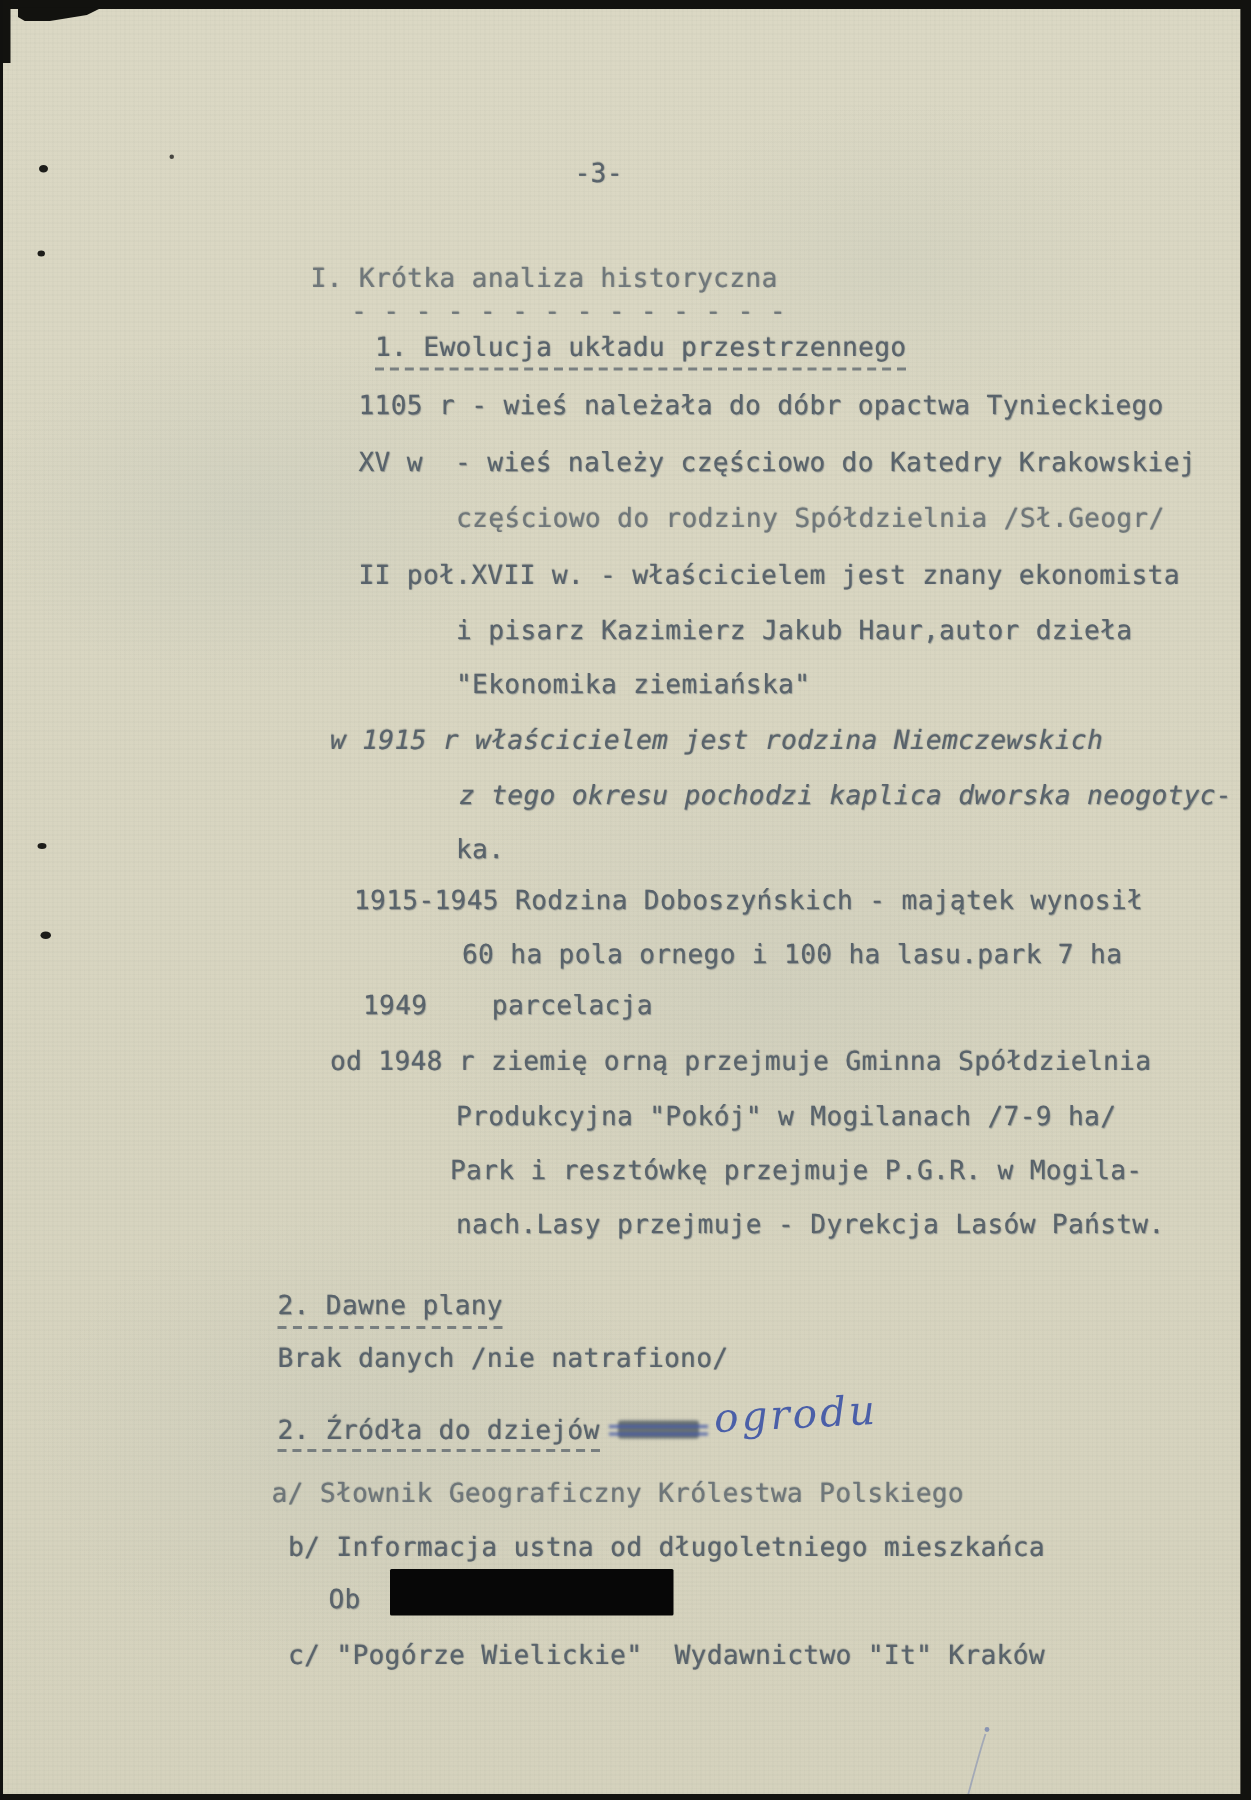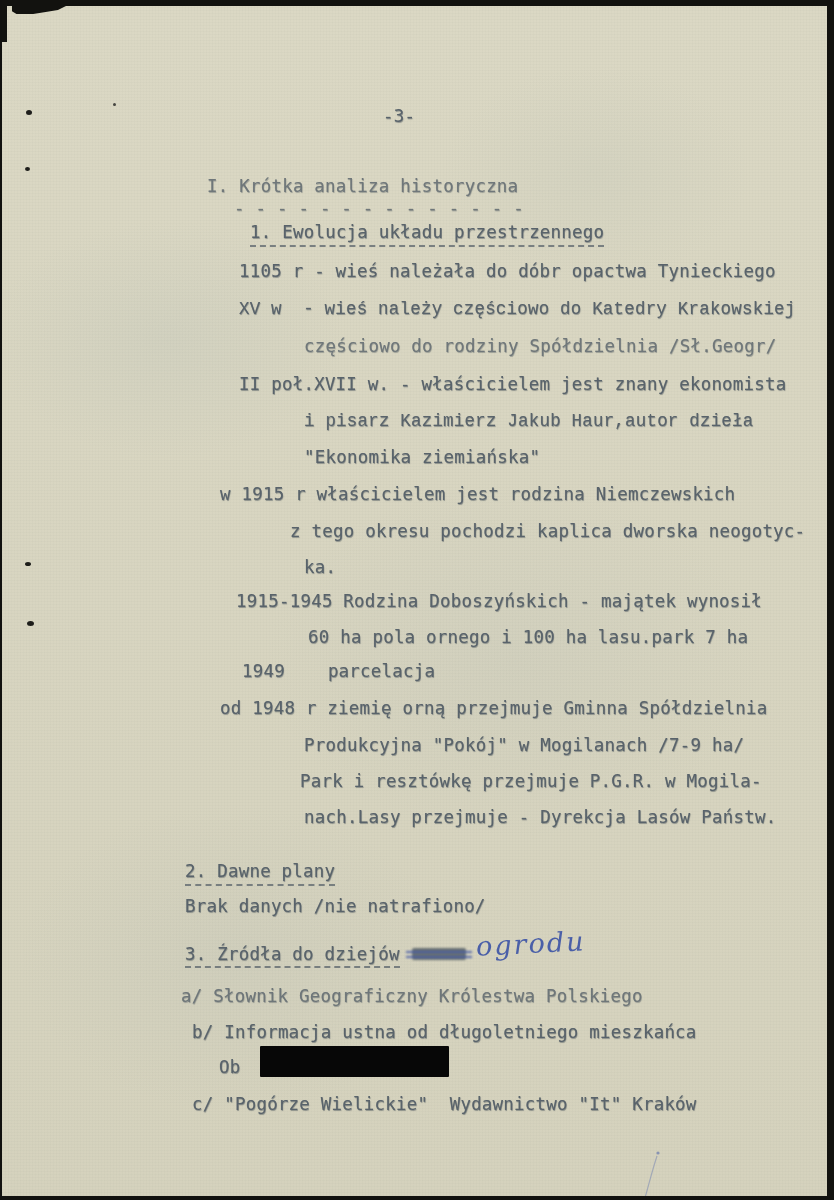--- a/index.html
+++ b/index.html
@@ -68,38 +68,38 @@
 <div id="scan">
   <div id="paper">
 
     <div id="page-number" class="line">-3-</div>
 
     <div id="lines-layer">
         <div class="line faint" style="left: 205px; top: 170px;">I. Krótka analiza historyczna</div>
         <div class="line faint" style="left: 232px; top: 192px;">- - - - - - - - - - - - - -</div>
         <div class="line u" style="left: 232px; top: 216px; margin-left: 16px;">1. Ewolucja układu przestrzennego</div>
         <div class="line" style="left: 237px; top: 255px; text-align: center;">1105 r - wieś należała do dóbr opactwa Tynieckiego</div>
-        <div class="line" style="left: 237px; top: 293px; font-family: Liberation Mono, monospace;">XV w  - wieś należy częściowo do Katedry Krakowskiej</div>
+        <div class="line" style="left: 237px; top: 293px;">XV w  - wieś należy częściowo do Katedry Krakowskiej</div>
         <div class="line faint" style="left: 302px; top: 330px;">częściowo do rodziny Spółdzielnia /Sł.Geogr/</div>
         <div class="line" style="left: 237px; top: 368px;">II poł.XVII w. - właścicielem jest znany ekonomista</div>
-        <div class="line" style="left: 302px; top: 405px; font-family: Liberation Mono, monospace;">i pisarz Kazimierz Jakub Haur,autor dzieła</div>
+        <div class="line" style="left: 302px; top: 405px;">i pisarz Kazimierz Jakub Haur,autor dzieła</div>
         <div class="line" style="left: 302px; top: 441px;">"Ekonomika ziemiańska"</div>
-        <div class="line" style="left: 218px; top: 478px;">w 1915 r właścicielem jest rodzina Niemczewskich</div>
-        <div class="line" style="left: 288px; top: 515px;">z tego okresu pochodzi kaplica dworska neogotyc-</div>
+        <div class="line" style="left: 218px; top: 478px; font-style: italic;">w 1915 r właścicielem jest rodzina Niemczewskich</div>
+        <div class="line" style="left: 304px; top: 515px; font-style: italic;">z tego okresu pochodzi kaplica dworska neogotyc-</div>
         <div class="line" style="left: 302px; top: 551px;">ka.</div>
         <div class="line" style="left: 234px; top: 585px;">1915-1945 Rodzina Doboszyńskich - majątek wynosił</div>
         <div class="line" style="left: 306px; top: 621px;">60 ha pola ornego i 100 ha lasu.park 7 ha</div>
         <div class="line" style="left: 240px; top: 655px;">1949    parcelacja</div>
         <div class="line" style="left: 218px; top: 692px;">od 1948 r ziemię orną przejmuje Gminna Spółdzielnia</div>
         <div class="line" style="left: 302px; top: 729px;">Produkcyjna "Pokój" w Mogilanach /7-9 ha/</div>
         <div class="line" style="left: 298px; top: 765px; text-align: center;">Park i resztówkę przejmuje P.G.R. w Mogila-</div>
         <div class="line" style="left: 302px; top: 801px;">nach.Lasy przejmuje - Dyrekcja Lasów Państw.</div>
         <div class="line u" style="left: 183px; top: 855px;">2. Dawne plany</div>
         <div class="line" style="left: 183px; top: 890px;">Brak danych /nie natrafiono/</div>
-        <div class="line" style="left: 183px; top: 934px;"><span class="u">3. Źródła do dziejów</span><span class="strike"></span><span class="hand">ogrodu</span></div>
+        <div class="line" style="left: 183px; top: 934px;"><span class="u">2. Źródła do dziejów</span><span class="strike"></span><span class="hand">ogrodu</span></div>
         <div class="line faint" style="left: 179px; top: 980px;">a/ Słownik Geograficzny Królestwa Polskiego</div>
         <div class="line" style="left: 190px; top: 1016px;">b/ Informacja ustna od długoletniego mieszkańca</div>
         <div class="line" style="left: 217px; top: 1051px; text-align: right;">Ob</div>
         <div class="line" style="left: 190px; top: 1088px;">c/ "Pogórze Wielickie"  Wydawnictwo "It" Kraków</div>
       </div>
 
     <div id="redaction-bar"></div>
 
     <div id="dot-1" class="dot"></div>
     <div id="dot-2" class="dot"></div>

